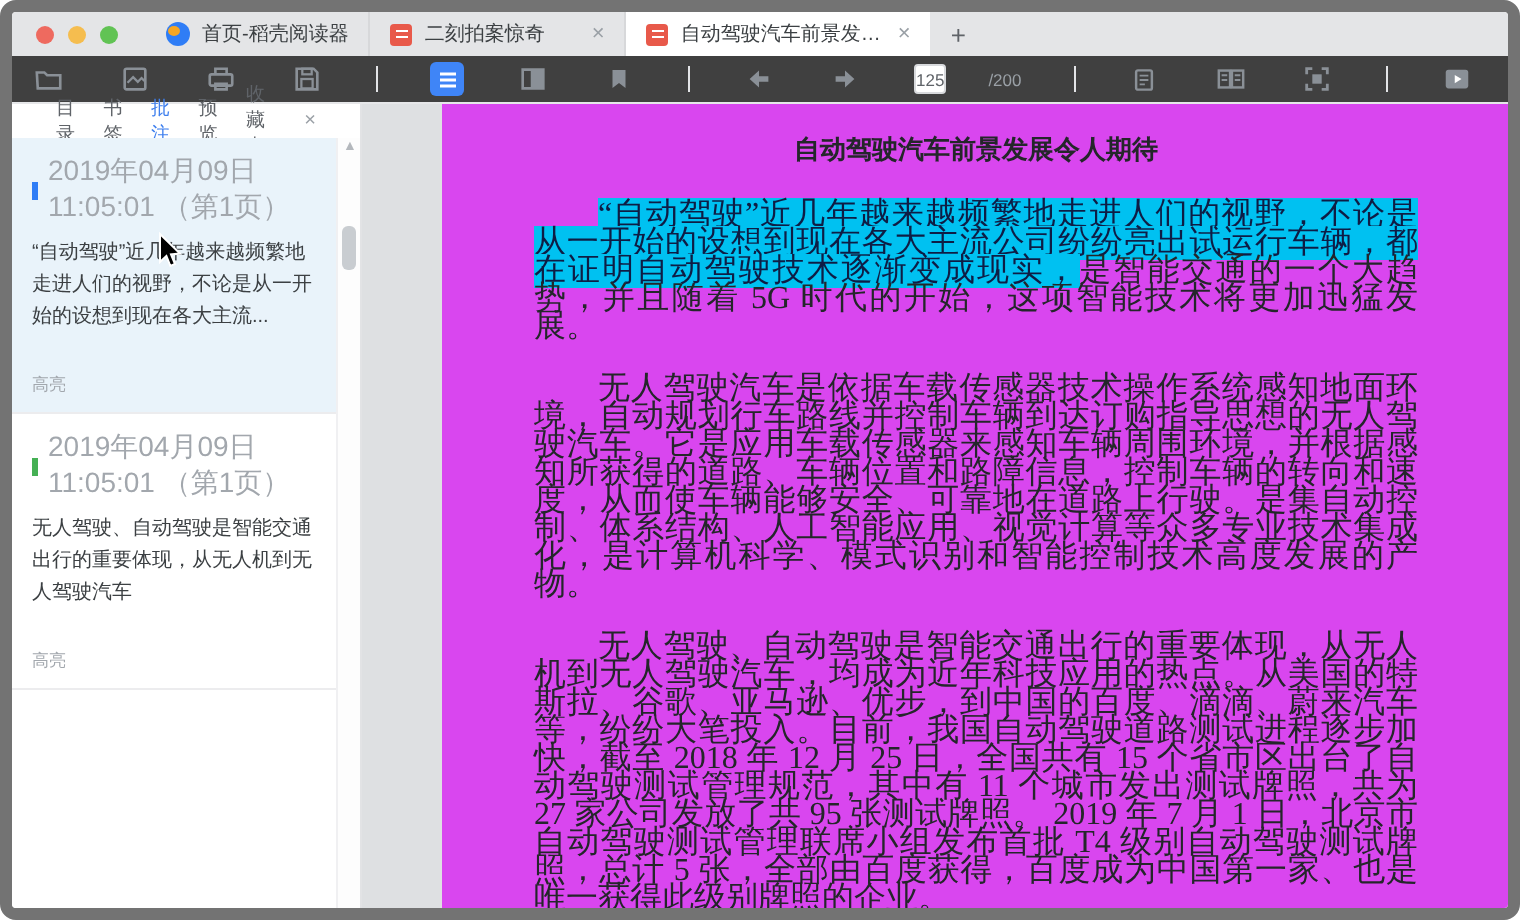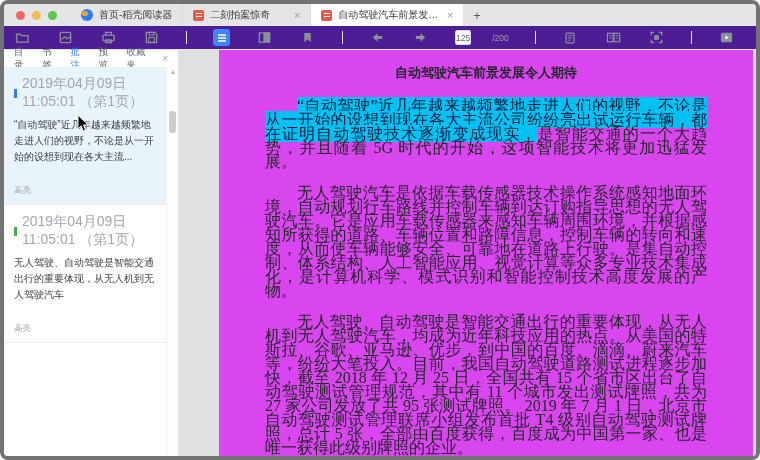--- a/index.html
+++ b/index.html
@@ -1,52 +1,52 @@
 <!DOCTYPE html>
 <html><head>
 <meta charset="utf-8">
 <style>
   * { margin:0; padding:0; box-sizing:border-box; }
   html,body { width:760px; height:460px; background:#fff; font-family:"Liberation Sans","DejaVu Sans",sans-serif; }
-  .window { position:relative; width:760px; height:460px; border:4px solid #737373; border-radius:8px; overflow:hidden; background:#fff; }
+  .window { position:relative; width:760px; height:460px; border:6px solid #737373; border-radius:8px; overflow:hidden; background:#fff; }
 
   
   .titlebar { position:absolute; left:0; top:0; width:100%; height:22px; background:#e4e5e7; display:flex; align-items:stretch; }
   .traffic { display:flex; align-items:center; gap:7px; padding:0 14px 0 12px; }
   .dot { width:9px; height:9px; border-radius:50%; }
   .dot.red{ background:#ee6a5f; } .dot.yellow{ background:#f5bd4f; } .dot.green{ background:#61c354; }
   .tab { display:flex; align-items:center; gap:6px; padding:0 10px; font-size:10px; color:#3c4043; min-width:0; border-right:1px solid #d7d8da; position:relative; }
   .tab .tlabel { white-space:nowrap; overflow:hidden; text-overflow:ellipsis; max-width:108px; }
   .tab.active { background:#ffffff; border-right:none; }
   .tab .closex { color:#9aa0a6; font-size:11px; margin-left:6px; cursor:default; }
   .homelogo { width:12px; height:12px; border-radius:50%; background:#2f7df6; position:relative; flex:none; }
   .homelogo::after { content:""; position:absolute; left:1px; top:2px; width:6px; height:5px; border-radius:50%; background:#f6a623; }
   .pdfico { width:11px; height:11px; border-radius:2px; background:#e8594a; position:relative; flex:none; }
   .pdfico::after { content:""; position:absolute; left:2.5px; top:3px; width:6px; height:1.5px; background:#fff; box-shadow:0 3px 0 #fff; }
   .newtab { display:flex; align-items:center; padding:0 10px; color:#5f6368; font-size:13px; }
 
   
-  .toolbar { position:absolute; left:0; top:22px; width:100%; height:24px; background:#4c1d95; border-bottom:1px solid #e6e7e9; display:flex; align-items:center; padding:0 10px; gap:26px;text-align:right; }
+  .toolbar { position:absolute; left:0; top:22px; width:100%; height:24px; background:#404040; border-bottom:1px solid #e6e7e9; display:flex; align-items:center; padding:0 10px; gap:26px;text-align:right; }
   .tbtn { width:17px; height:17px; display:flex; align-items:center; justify-content:center; flex:none; }
   .tbtn svg { display:block; }
   .tsep { width:1px; height:13px; background:#e3e4e7; flex:none; }
   .tbtn.activeblue { background:#3f85f7; border-radius:3px; }
   .pagebox { width:30px; height:15px; border:1px solid #d8dadd; border-radius:2px; font-size:8.5px; color:#5f6368; display:flex; align-items:center; justify-content:center; background:#fff; }
   .pagetotal { font-size:8.5px; color:#9aa0a6; margin-left:-5px; }
   .zoomsel { width:40px; height:15px; border:1px solid #d8dadd; border-radius:2px; font-size:8.5px; color:#5f6368; display:flex; align-items:center; justify-content:center; gap:4px; background:#fff; }
   .zoomsel .car { font-size:6px; color:#9aa0a6; }
   .rightgrp { margin-left:auto; display:flex; align-items:center; gap:12px; }
   .moredots { color:#8a9097; font-size:11px; letter-spacing:1px; }
 
   
   .appbody { position:absolute; left:0; top:46px; width:100%; height:414px; display:flex; }
 
   
   .sidebar { width:175px; height:100%; background:#fff; border-right:1px solid #e2e3e5; position:relative; flex:none; }
-  .side-tabs { height:17px; display:flex; align-items:center; gap:13px; padding:0 10px; font-size:9.5px; color:#5f6368; }
+  .side-tabs { height:17px; display:flex; align-items:center; gap:13px; padding:0 22px; font-size:9.5px; color:#5f6368; }
   .side-tabs .stab.on { color:#3e7fee; }
   .side-close { margin-left:auto; color:#9aa0a6; font-size:10px; }
   .cards { position:absolute; left:0; top:17px; width:163px; bottom:0; overflow:hidden; }
   .card { padding:8px 10px 7px 10px; border-bottom:1px solid #ececee; }
   .card.sel { background:#e9f3fa; }
   .card-head { display:flex; align-items:center; gap:5px; font-size:14px; color:#a2a7ad; }
   .cbar { width:3px; height:9px; flex:none; }
   .card-text { margin-top:6px; font-size:10px; line-height:16px; color:#3c4043; }
   .card-type { margin-top:20px; font-size:8.5px; color:#a2a7ad; }
   .sscroll { position:absolute; right:0; top:17px; bottom:0; width:12px; background:#fdfdfd; border-left:1px solid #f0f0f2; }

